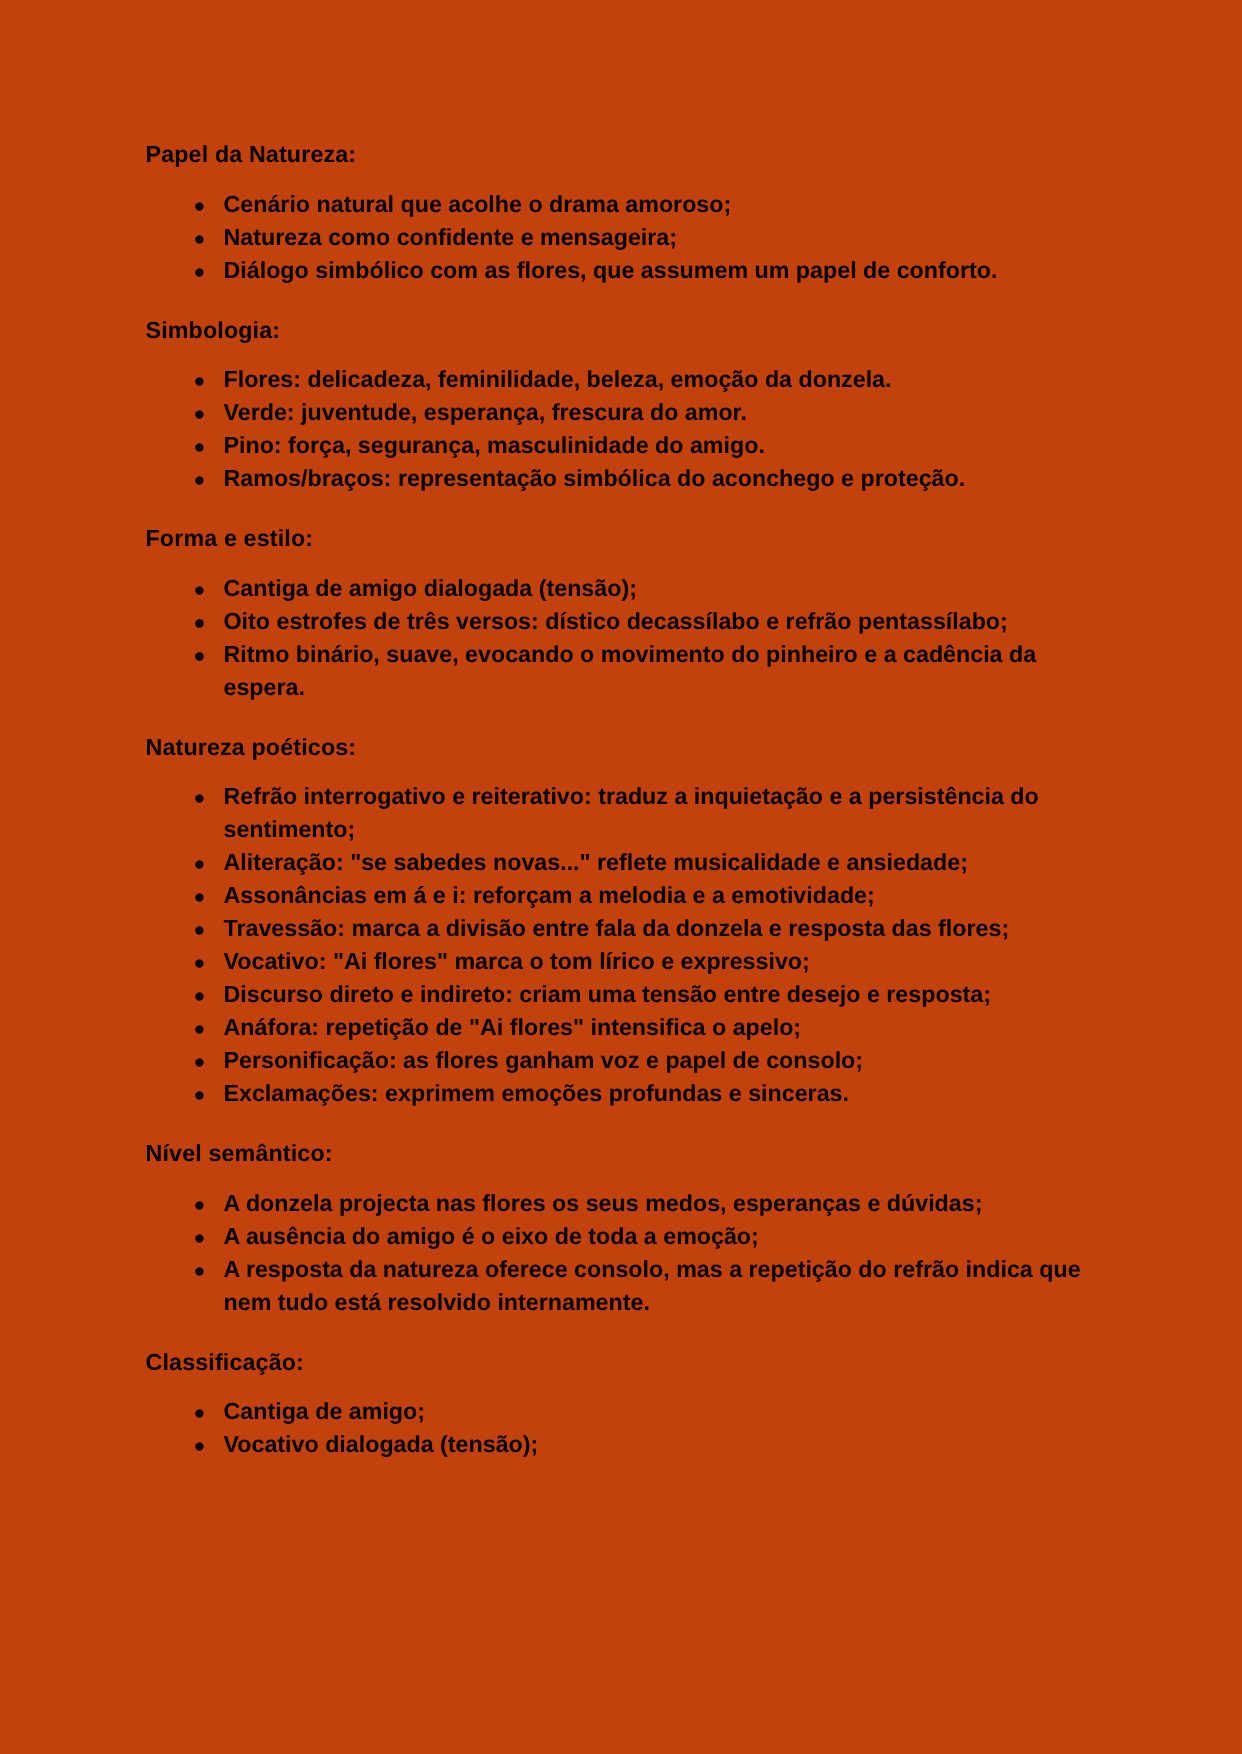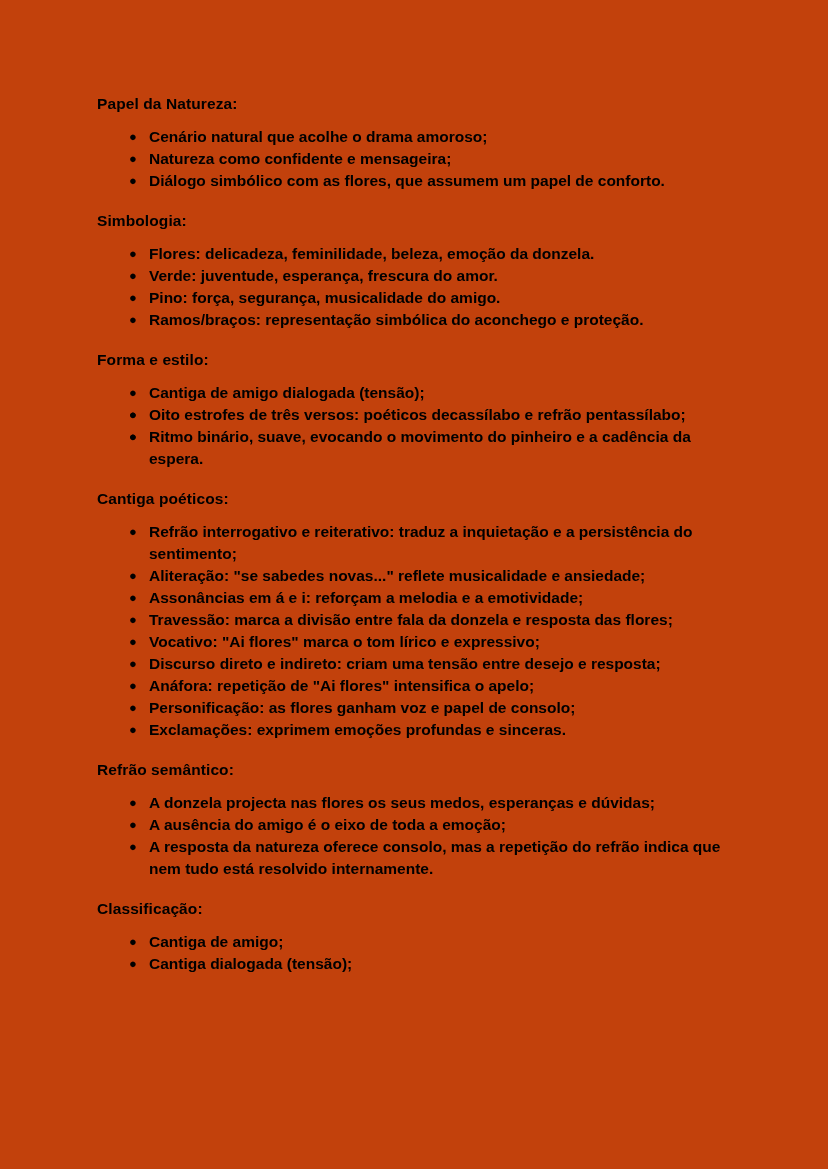--- a/index.html
+++ b/index.html
@@ -80,57 +80,57 @@
           <li><span class="marker">●</span><span class="rest">Cenário natural que acolhe o drama amoroso;</span></li>
           <li><span class="marker">●</span><span class="rest">Natureza como confidente e mensageira;</span></li>
           <li><span class="marker">●</span><span class="rest">Diálogo simbólico com as flores, que assumem um papel de conforto.</span></li>
         </ul>
       </div>
       <div class="section">
         <div class="section-heading">Simbologia:</div>
         <ul class="bullets">
           <li><span class="marker">●</span><span class="lead">Flores:</span><span class="rest"> delicadeza, feminilidade, beleza, emoção da donzela.</span></li>
           <li><span class="marker">●</span><span class="lead">Verde:</span><span class="rest"> juventude, esperança, frescura do amor.</span></li>
-          <li><span class="marker">●</span><span class="lead">Pino:</span><span class="rest"> força, segurança, musicalidade do amigo.</span></li>
+          <li><span class="marker">●</span><span class="lead">Pino:</span><span class="rest"> força, segurança, masculinidade do amigo.</span></li>
           <li><span class="marker">●</span><span class="lead">Ramos/braços:</span><span class="rest"> representação simbólica do aconchego e proteção.</span></li>
         </ul>
       </div>
       <div class="section">
         <div class="section-heading">Forma e estilo:</div>
         <ul class="bullets">
           <li><span class="marker">●</span><span class="rest">Cantiga de amigo dialogada (tensão);</span></li>
           <li><span class="marker">●</span></li>
-          <li><span class="marker">●</span><span class="rest">Oito estrofes de três versos: poéticos decassílabo e refrão pentassílabo;</span></li>
+          <li><span class="marker">●</span><span class="rest">Oito estrofes de três versos: dístico decassílabo e refrão pentassílabo;</span></li>
           <li><span class="marker">●</span></li>
           <li><span class="marker">●</span><span class="rest">Ritmo binário, suave, evocando o movimento do pinheiro e a cadência da espera.</span></li>
         </ul>
       </div>
       <div class="section">
-        <div class="section-heading">Cantiga poéticos:</div>
+        <div class="section-heading">Natureza poéticos:</div>
         <ul class="bullets">
           <li><span class="marker">●</span><span class="lead">Refrão interrogativo e reiterativo:</span><span class="rest"> traduz a inquietação e a persistência do sentimento;</span></li>
           <li><span class="marker">●</span><span class="lead">Aliteração:</span><span class="rest"> "se sabedes novas..." reflete musicalidade e ansiedade;</span></li>
           <li><span class="marker">●</span><span class="lead">Assonâncias em á e i:</span><span class="rest"> reforçam a melodia e a emotividade;</span></li>
           <li><span class="marker">●</span><span class="lead">Travessão:</span><span class="rest"> marca a divisão entre fala da donzela e resposta das flores;</span></li>
           <li><span class="marker">●</span><span class="lead">Vocativo:</span><span class="rest"> "Ai flores" marca o tom lírico e expressivo;</span></li>
           <li><span class="marker">●</span><span class="lead">Discurso direto e indireto:</span><span class="rest"> criam uma tensão entre desejo e resposta;</span></li>
           <li><span class="marker">●</span><span class="lead">Anáfora:</span><span class="rest"> repetição de "Ai flores" intensifica o apelo;</span></li>
           <li><span class="marker">●</span><span class="lead">Personificação:</span><span class="rest"> as flores ganham voz e papel de consolo;</span></li>
           <li><span class="marker">●</span><span class="lead">Exclamações:</span><span class="rest"> exprimem emoções profundas e sinceras.</span></li>
         </ul>
       </div>
       <div class="section">
-        <div class="section-heading">Refrão semântico:</div>
+        <div class="section-heading">Nível semântico:</div>
         <ul class="bullets">
           <li><span class="marker">●</span><span class="rest">A donzela projecta nas flores os seus medos, esperanças e dúvidas;</span></li>
           <li><span class="marker">●</span><span class="rest">A ausência do amigo é o eixo de toda a emoção;</span></li>
           <li><span class="marker">●</span><span class="rest">A resposta da natureza oferece consolo, mas a repetição do refrão indica que nem tudo está resolvido internamente.</span></li>
         </ul>
       </div>
       <div class="section">
         <div class="section-heading">Classificação:</div>
         <ul class="bullets">
           <li><span class="marker">●</span><span class="rest">Cantiga de amigo;</span></li>
-          <li><span class="marker">●</span><span class="rest">Cantiga dialogada (tensão);</span></li>
+          <li><span class="marker">●</span><span class="rest">Vocativo dialogada (tensão);</span></li>
         </ul>
       </div>
     </div>
 </div>
 
 </body></html>

